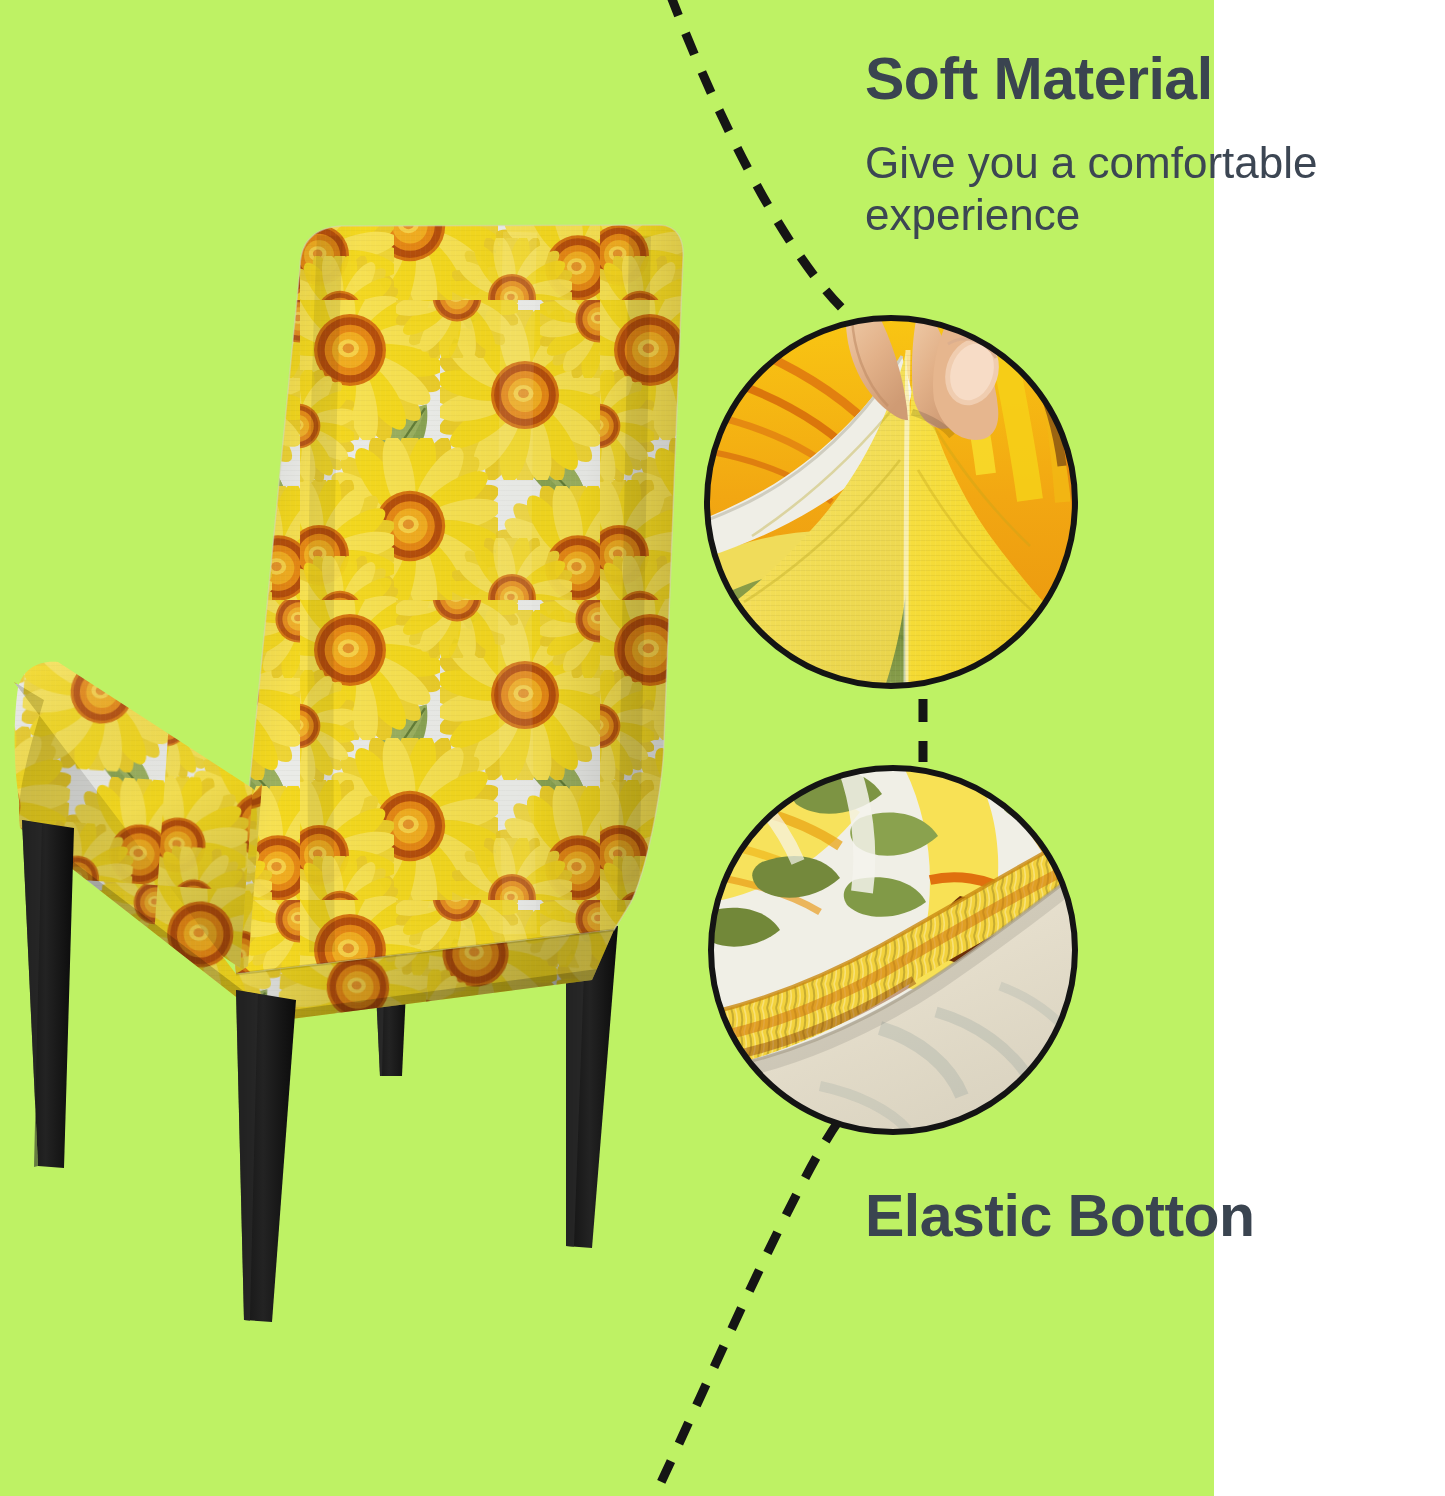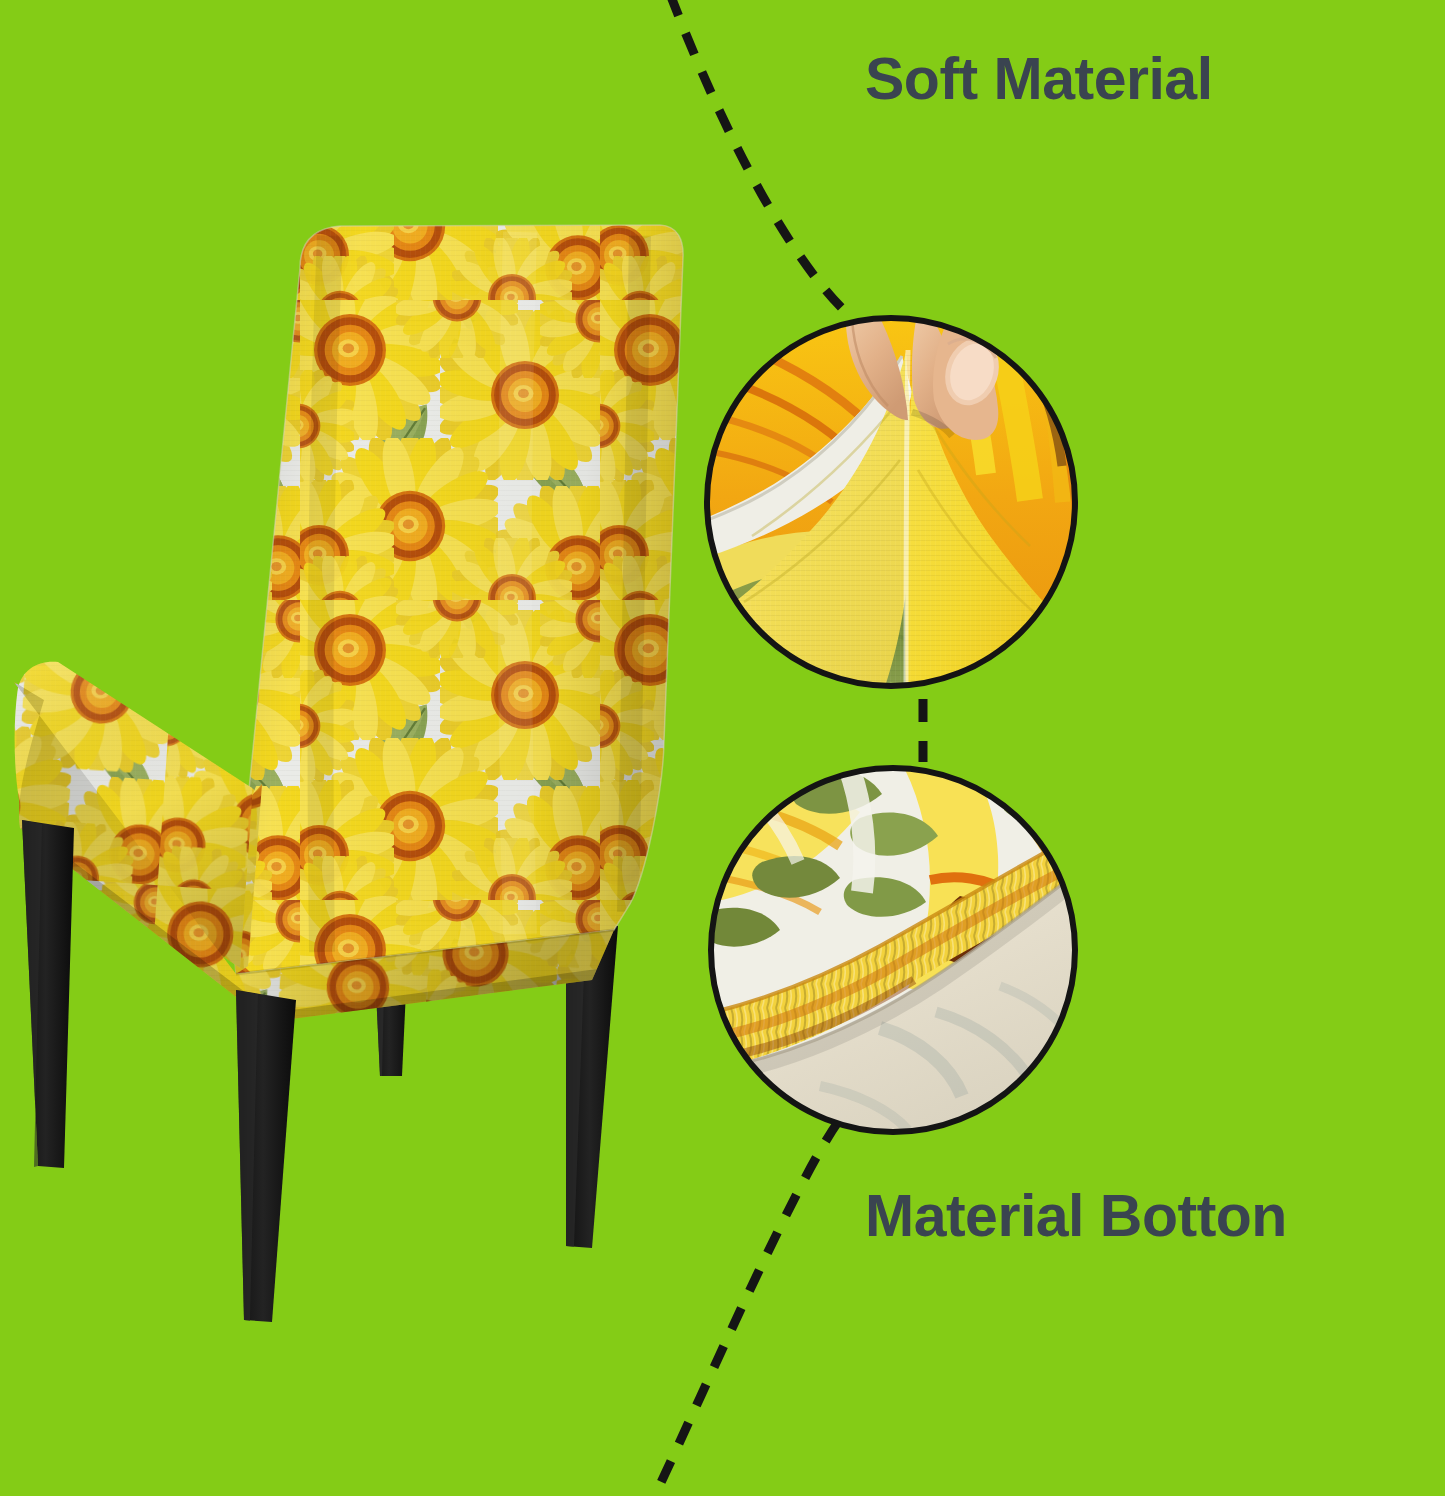--- a/index.html
+++ b/index.html
@@ -11,23 +11,23 @@
     width: 1445px;
     height: 1496px;
     position: relative;
     overflow: hidden;
     font-family: "Liberation Sans", sans-serif;
     -webkit-font-smoothing: antialiased;
   }
   .stage {
     position: absolute;
     inset: 0;
-    width: 1445px;
+    width: 1214px;
     height: 1496px;
-    background: #84cc16;
+    background: #bef264;
   }
 
   
   .callout {
     position: absolute;
     color: #3a4450;
   }
   .callout-top { left: 865px; top: 48px; width: 560px; }
   .callout-bottom { left: 865px; top: 1185px; width: 570px; }
 
@@ -540,19 +540,20 @@
         </g>
 
         <path d="M700 1078 C790 1064 872 1026 938 982 C1004 938 1058 894 1092 868" stroke="#00000018" stroke-width="16" fill="none"></path>
       </g>
       <circle cx="893" cy="950" r="182" fill="none" stroke="#141414" stroke-width="6"></circle>
     </g>
   </svg>
 
   <div class="callout callout-top">
     <h2 class="callout-title">Soft Material</h2>
+    <p class="callout-body">Give you a comfortable experience</p>
   </div>
 
   <div class="callout callout-bottom">
-    <h2 class="callout-title">Material Botton</h2>
+    <h2 class="callout-title">Elastic Botton</h2>
   </div>
 
 </div>
 
 </body></html>

